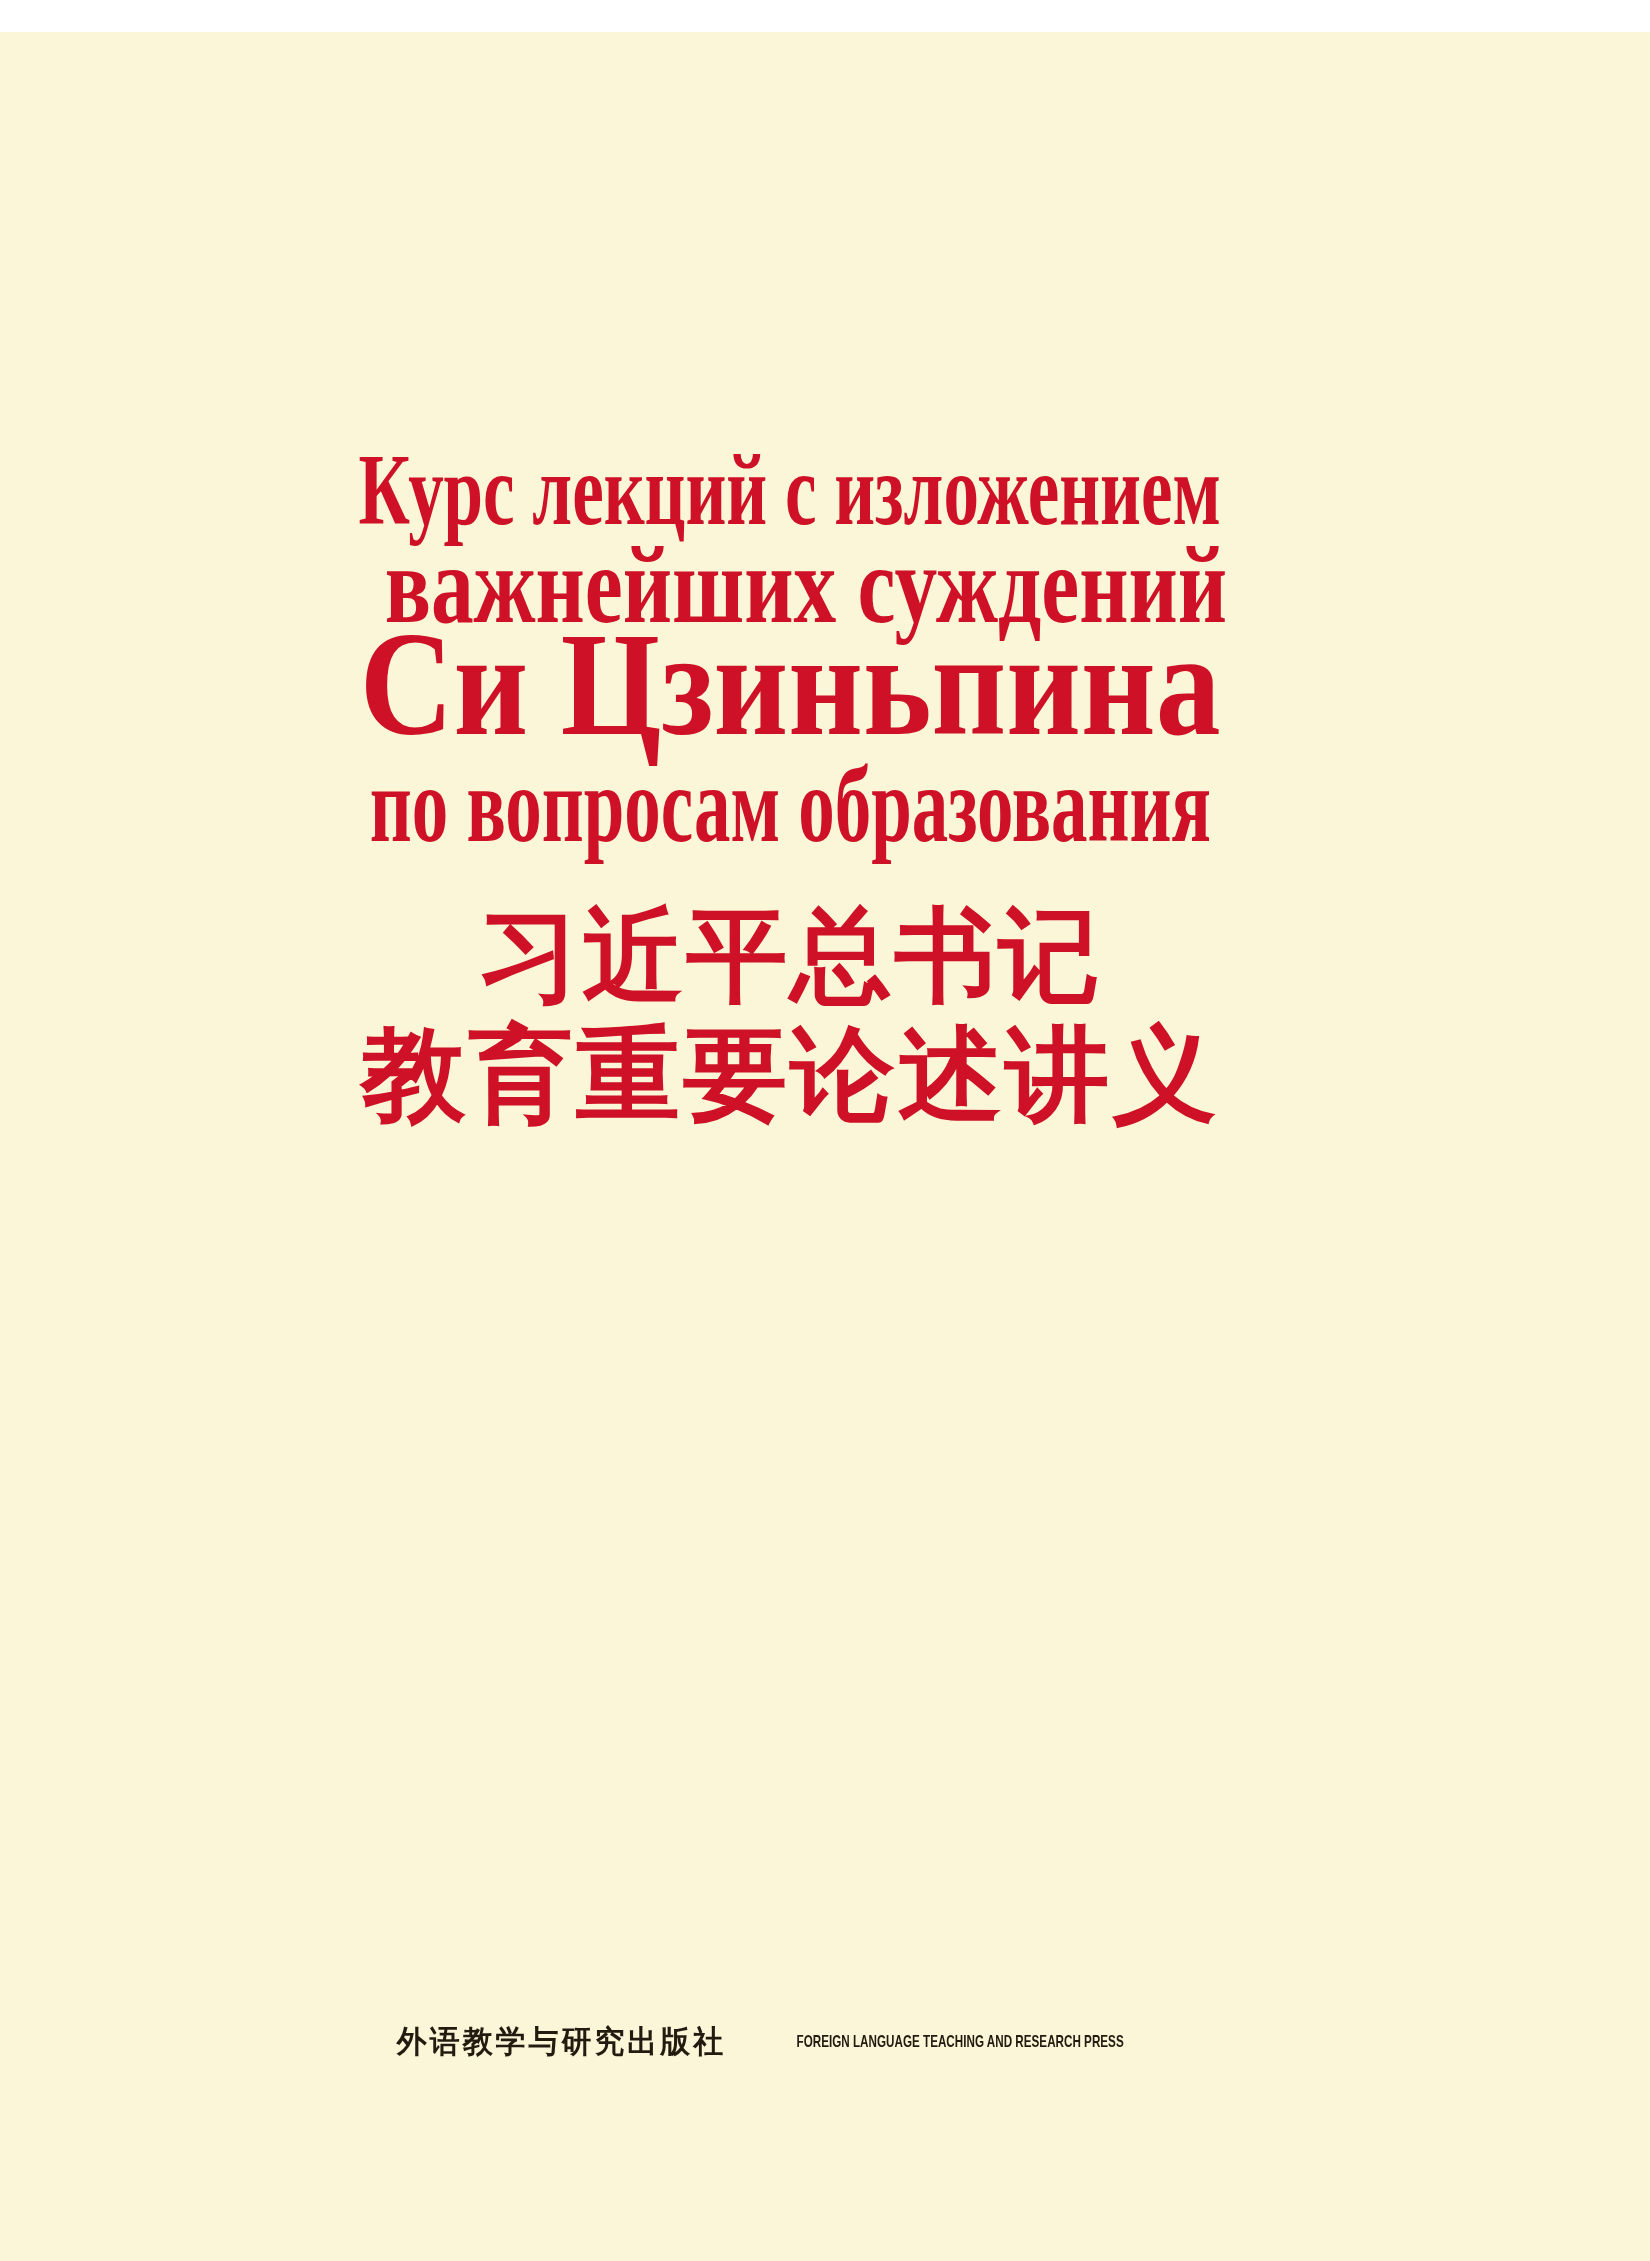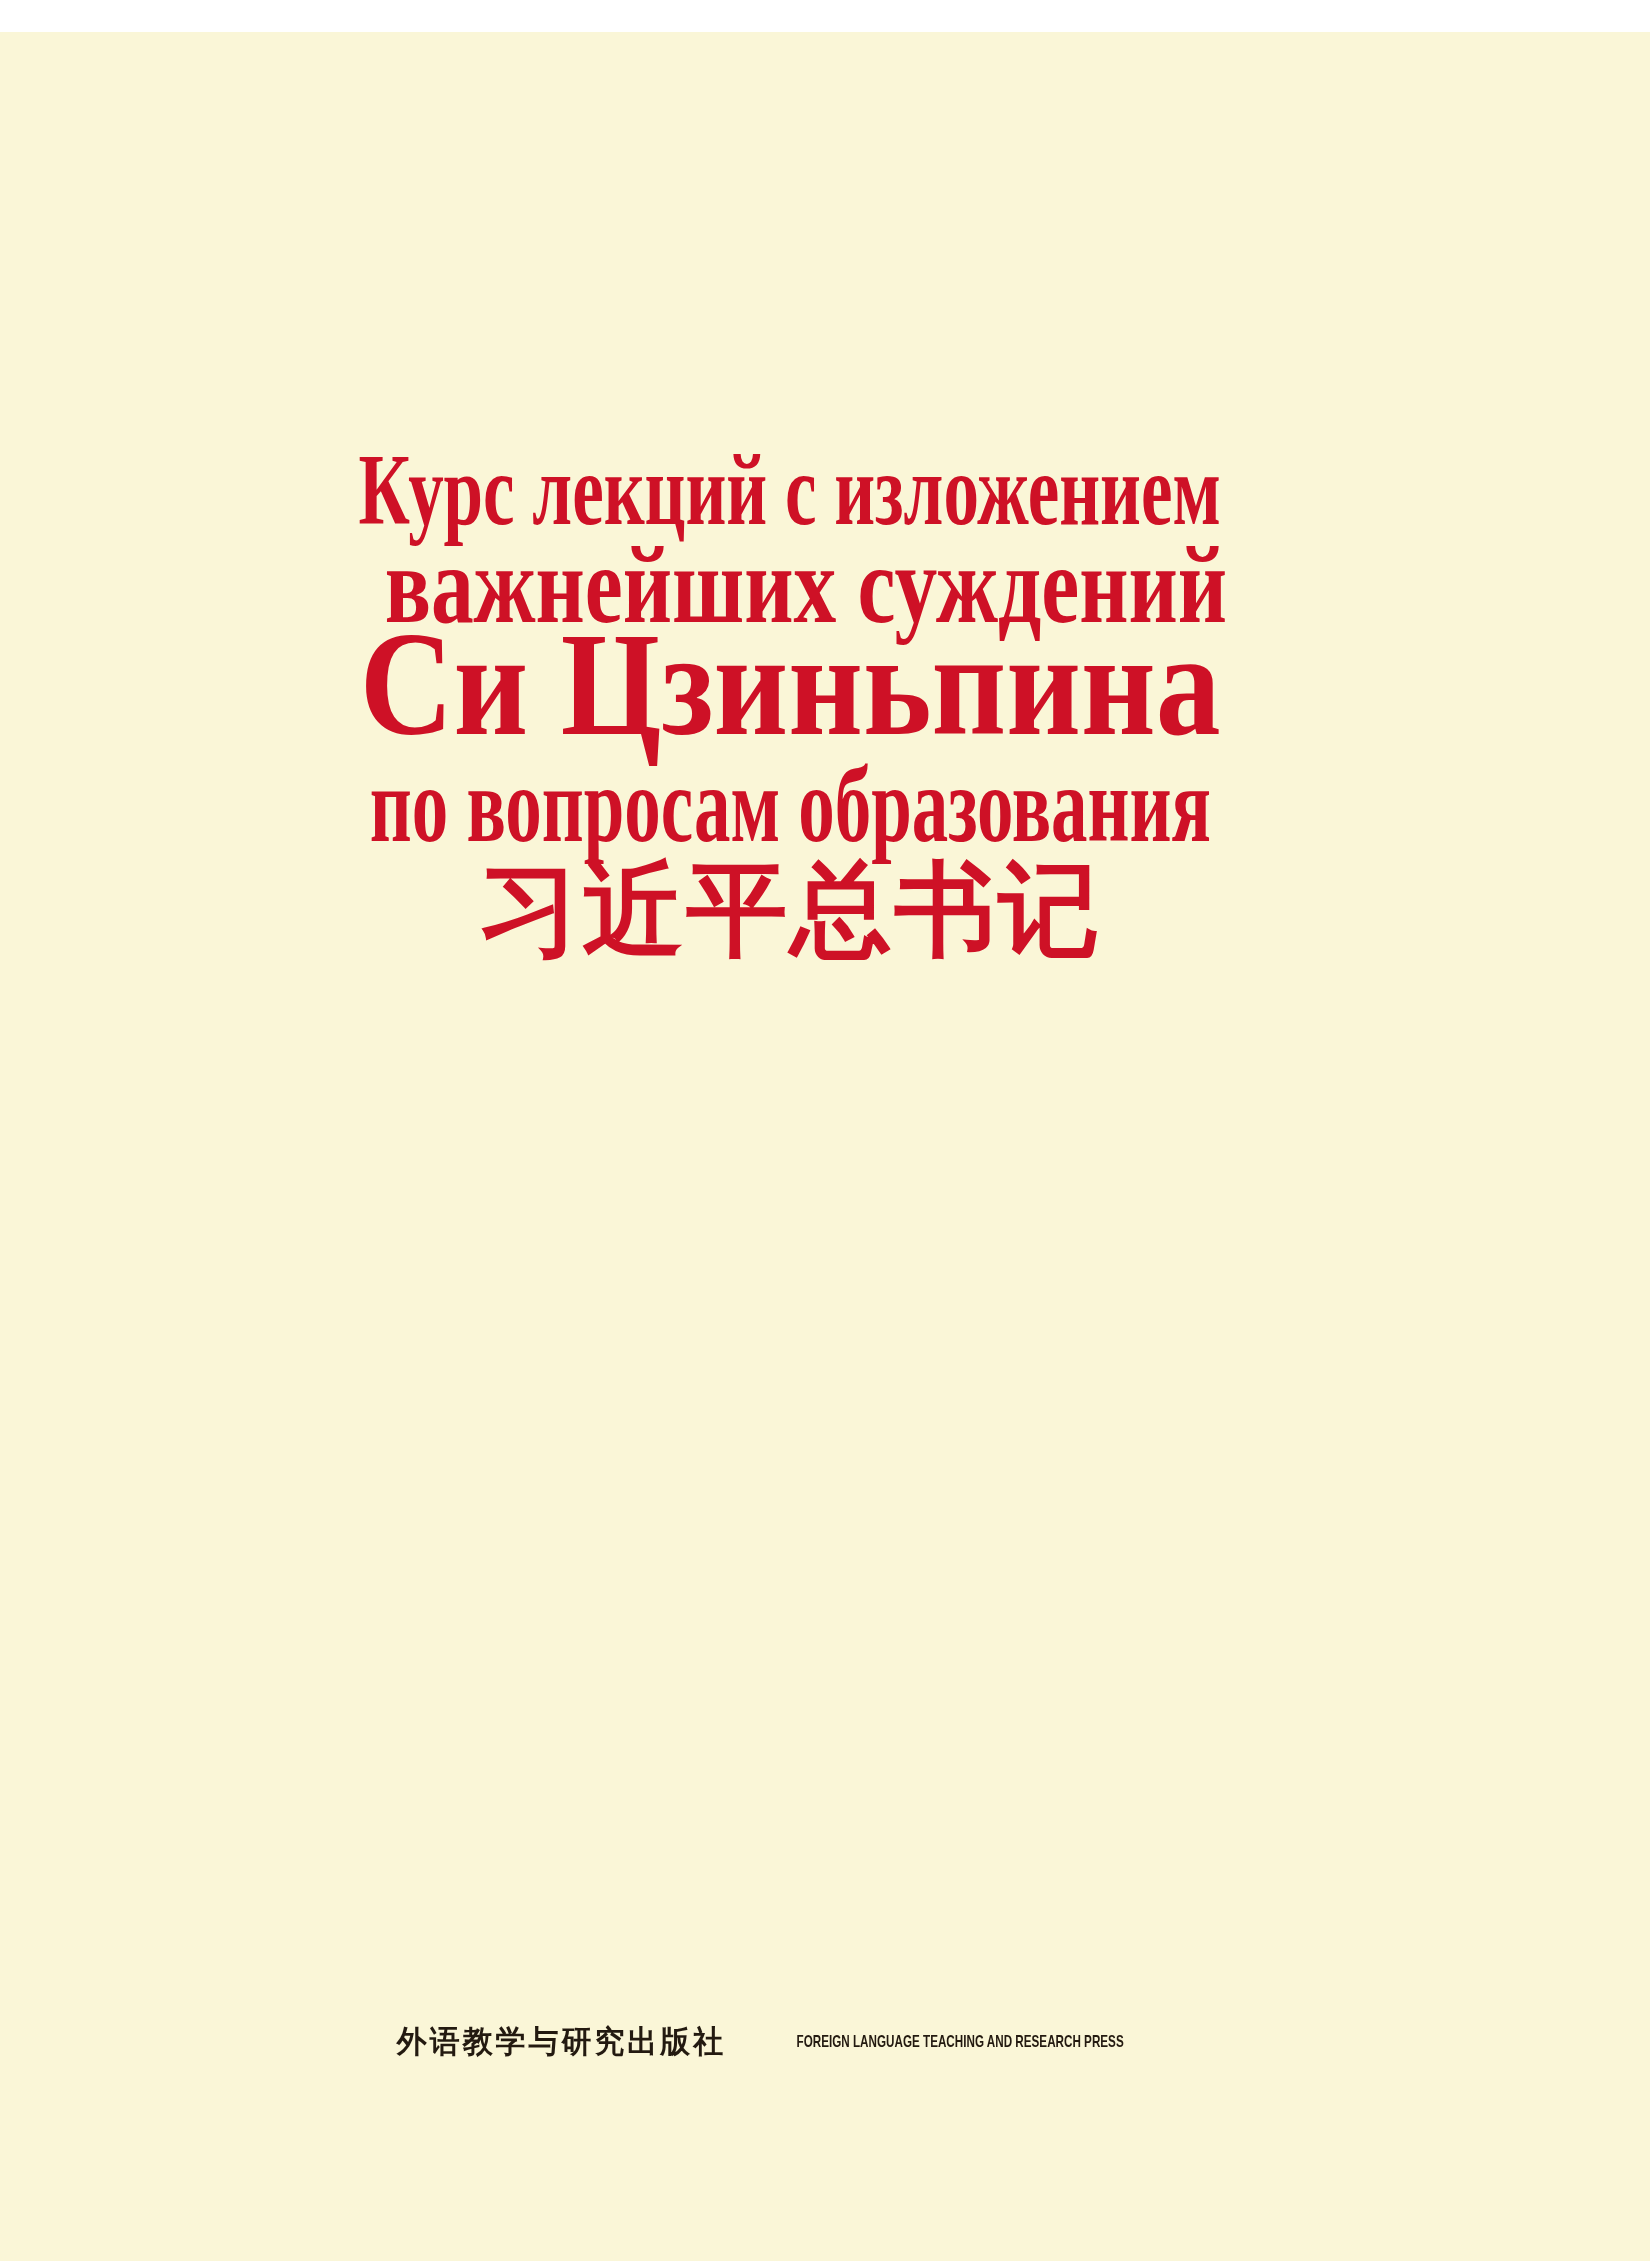--- a/index.html
+++ b/index.html
@@ -43,21 +43,21 @@
   .ru1 { top: 408px; font-size: 101px; }
   .ru2 { top: 497px; font-size: 111px; padding-left: 32px; }
   .ru3 { top: 578px; font-size: 148px; }
   .ru4 { top: 720px; font-size: 107px; }
   .zh {
     color: #CE1126;
     font-family: "Liberation Serif", serif; 
     font-weight: 700;
     letter-spacing: 0.03em;
   }
-  .zh1 { top: 827px; font-size: 103px; }
+  .zh1 { top: 873px; font-size: 103px; }
   .zh2 { top: 992px; font-size: 103px; }
 
   .publishers {
     position: absolute;
     top: 1985px;
     left: 0;
     right: 0;
     display: flex;
     justify-content: center;
     align-items: flex-start;
@@ -118,20 +118,23 @@
     <div class="line ru ru3">
       <span style="transform: scaleX(0.876169); transform-origin: center center;">Си Цзиньпина</span>
     </div>
     <div class="line ru ru4">
       <span style="transform: scaleX(0.681332); transform-origin: center center;">по вопросам образования</span>
     </div>
 
     <div class="line zh zh1">
       <span style="transform: scaleX(0.980674); transform-origin: center center;">习近平总书记</span>
     </div>
+    <div class="line zh zh2">
+      <span style="transform: scaleX(1.01132); transform-origin: center center;">教育重要论述讲义</span>
+    </div>
 
     <div class="publishers">
       <div class="publisher pub-left">
         <span class="cjk-name" style="transform: scaleX(0.965909); transform-origin: center center;">外语教学与研究出版社</span>
         <span class="en-name" style="transform: scaleX(0.717153); transform-origin: center center;">FOREIGN LANGUAGE TEACHING AND RESEARCH PRESS</span>
       </div>
     </div>
 
   </div>
 </div>

